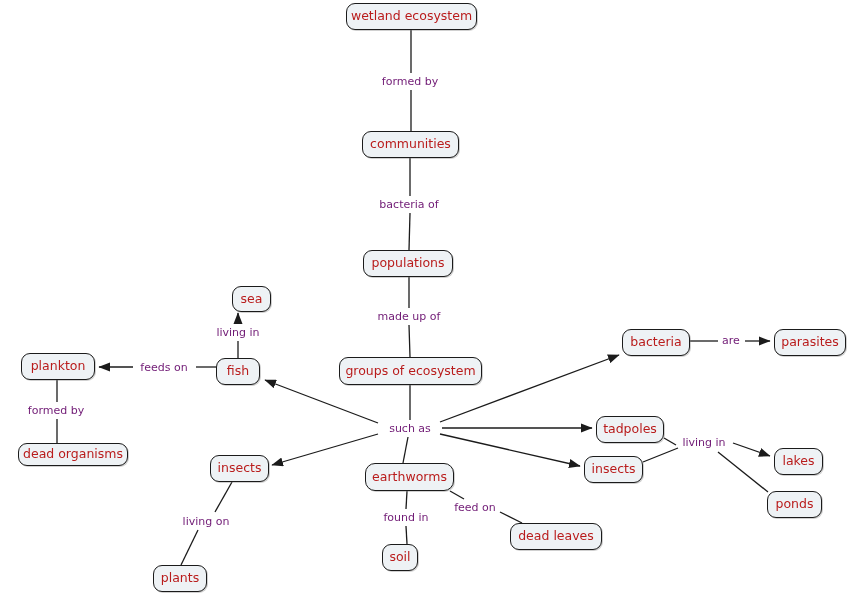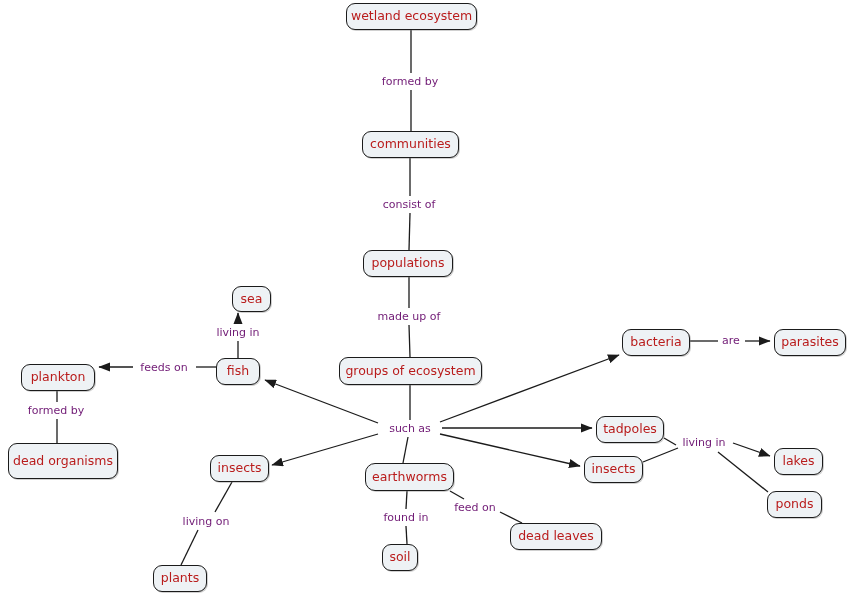--- a/index.html
+++ b/index.html
@@ -95,37 +95,37 @@
         <line x1="718" y1="452" x2="768" y2="492" stroke="#1b1b1b" stroke-width="1.3"></line>
       </g>
   </svg>
   <div id="node-layer">
       <div class="node" style="left: 346px; top: 3px; width: 131px; height: 27px;">wetland ecosystem</div>
       <div class="node" style="left: 362px; top: 131px; width: 97px; height: 27px;">communities</div>
       <div class="node" style="left: 363px; top: 250px; width: 90px; height: 27px;">populations</div>
       <div class="node" style="left: 339px; top: 357px; width: 143px; height: 28px;">groups of ecosystem</div>
       <div class="node" style="left: 232px; top: 286px; width: 39px; height: 26px;">sea</div>
       <div class="node" style="left: 216px; top: 358px; width: 44px; height: 27px;">fish</div>
-      <div class="node" style="left: 21px; top: 364px; width: 74px; height: 27px;">plankton</div>
-      <div class="node" style="left: 8px; top: 443px; width: 110px; height: 36px;">dead organisms</div>
+      <div class="node" style="left: 21px; top: 353px; width: 74px; height: 27px;">plankton</div>
+      <div class="node" style="left: 18px; top: 443px; width: 110px; height: 23px;">dead organisms</div>
       <div class="node" style="left: 210px; top: 455px; width: 59px; height: 27px;">insects</div>
       <div class="node" style="left: 153px; top: 565px; width: 54px; height: 27px;">plants</div>
       <div class="node" style="left: 365px; top: 463px; width: 89px; height: 28px; border-radius: 10px;">earthworms</div>
       <div class="node" style="left: 382px; top: 544px; width: 36px; height: 27px;">soil</div>
       <div class="node" style="left: 510px; top: 523px; width: 92px; height: 27px;">dead leaves</div>
       <div class="node" style="left: 622px; top: 329px; width: 68px; height: 27px;">bacteria</div>
       <div class="node" style="left: 774px; top: 329px; width: 72px; height: 27px;">parasites</div>
       <div class="node" style="left: 596px; top: 416px; width: 68px; height: 27px;">tadpoles</div>
       <div class="node" style="left: 584px; top: 456px; width: 59px; height: 27px;">insects</div>
       <div class="node" style="left: 774px; top: 448px; width: 49px; height: 27px;">lakes</div>
       <div class="node" style="left: 767px; top: 491px; width: 55px; height: 27px;">ponds</div>
     </div>
   <div id="label-layer">
       <div class="link-label" style="left: 410px; top: 81px;">formed by</div>
-      <div class="link-label" style="left: 409px; top: 204px;">consist of</div>
+      <div class="link-label" style="left: 409px; top: 204px;">bacteria of</div>
       <div class="link-label" style="left: 409px; top: 316px;">made up of</div>
       <div class="link-label" style="left: 410px; top: 428px;">such as</div>
       <div class="link-label" style="left: 238px; top: 332px;">living in</div>
       <div class="link-label" style="left: 164px; top: 367px;">feeds on</div>
       <div class="link-label" style="left: 56px; top: 410px;">formed by</div>
       <div class="link-label" style="left: 206px; top: 521px;">living on</div>
       <div class="link-label" style="left: 406px; top: 517px;">found in</div>
       <div class="link-label" style="left: 475px; top: 507px;">feed on</div>
       <div class="link-label" style="left: 731px; top: 340px;">are</div>
       <div class="link-label" style="left: 704px; top: 442px;">living in</div>

